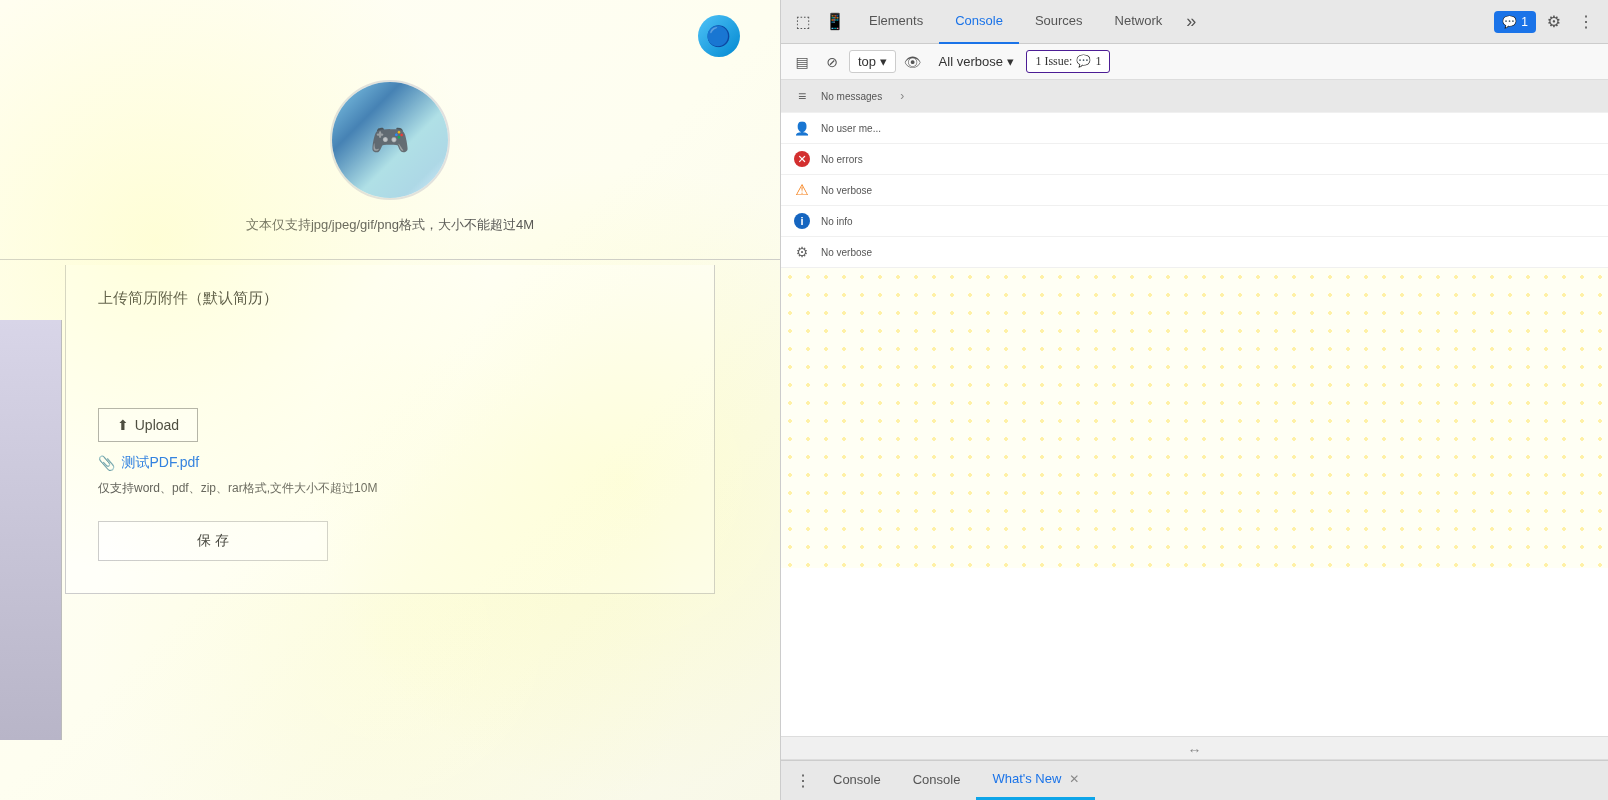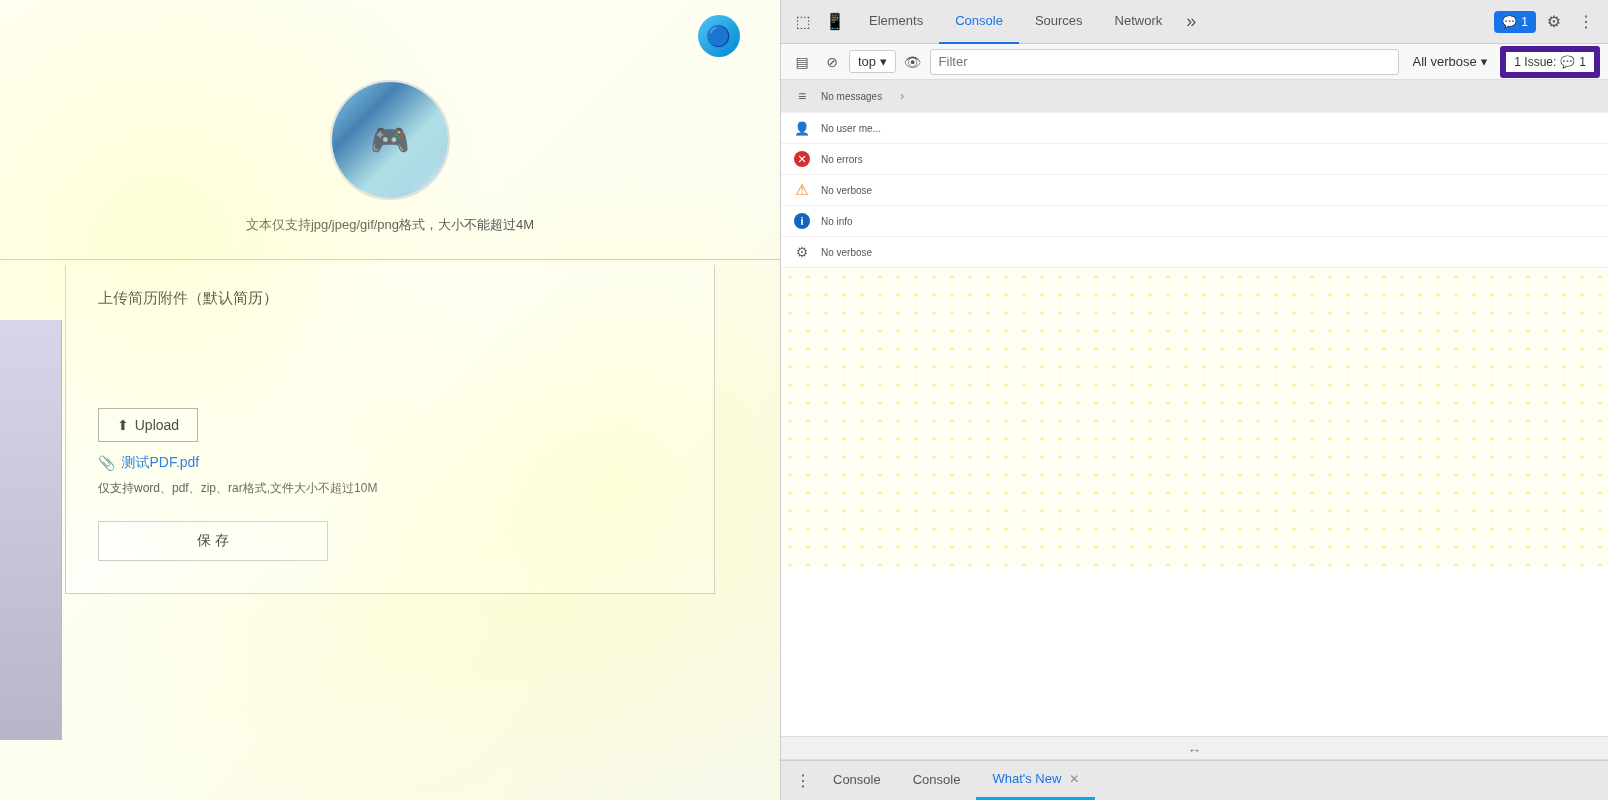--- a/index.html
+++ b/index.html
@@ -317,26 +317,27 @@
       background: none;
       cursor: pointer;
       font-size: 13px;
       color: #333;
     }
 
     .issue-badge {
       display: flex;
       gap: 4px;
       padding: 3px 8px;
-      border: 6px solid #4c1d95;
+      border: 1px solid #4c1d95;
       border-radius: 3px;
       background: white;
       font-size: 12px;
       color: #333;
       cursor: pointer;
+      font-family: Liberation Serif, serif;
     }
 
     
     .console-messages {
       flex: 1;
       overflow-y: auto;
       background: white;
     }
 
     .console-item {
@@ -547,21 +548,20 @@
 
     <div class="toolbar-dropdown">
       <span>top</span>
       <span>▾</span>
     </div>
 
     <button class="toolbar-icon-btn">
       <span>👁</span>
     </button>
 
-    <input class="filter-input" type="text" placeholder="Filter" style="">
 
     <div class="levels-dropdown">
       <span>All verbose</span>
       <span>▾</span>
     </div>
 
     <div class="issue-badge">
       <span>1 Issue:</span>
       <span>💬</span>
       <span>1</span>

